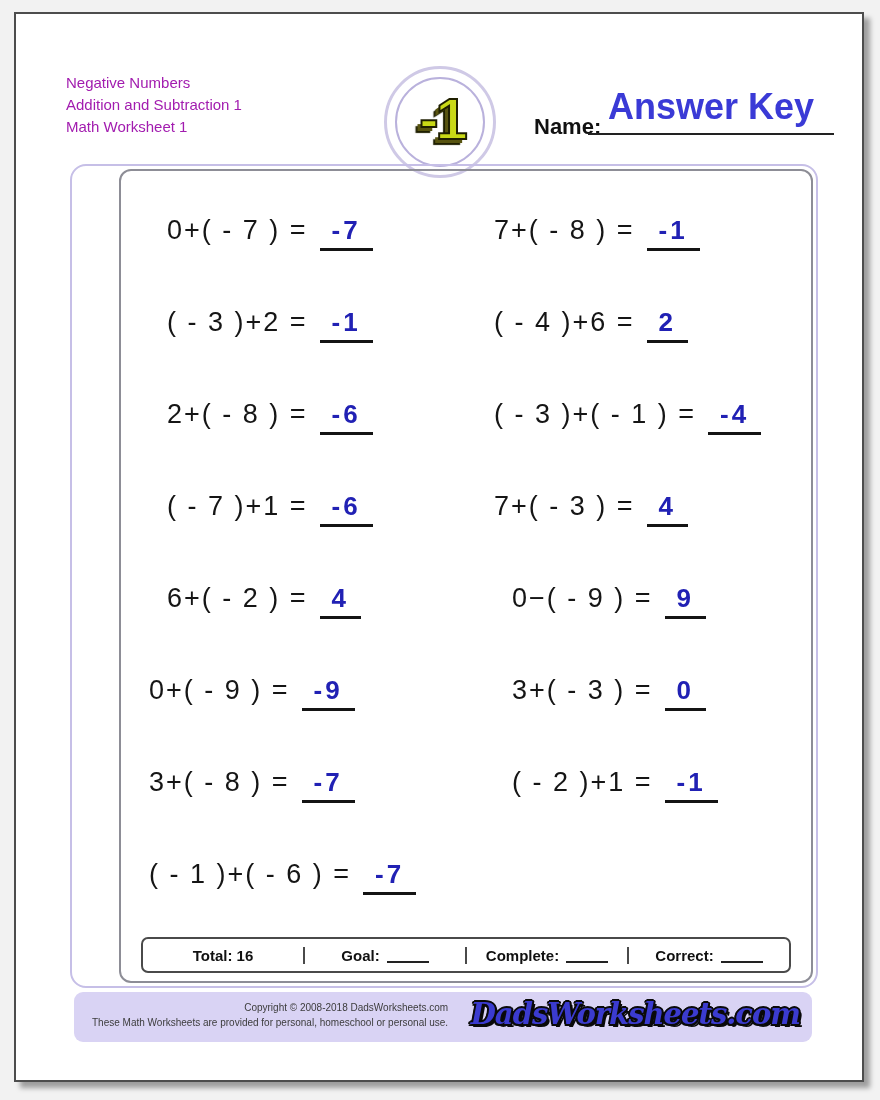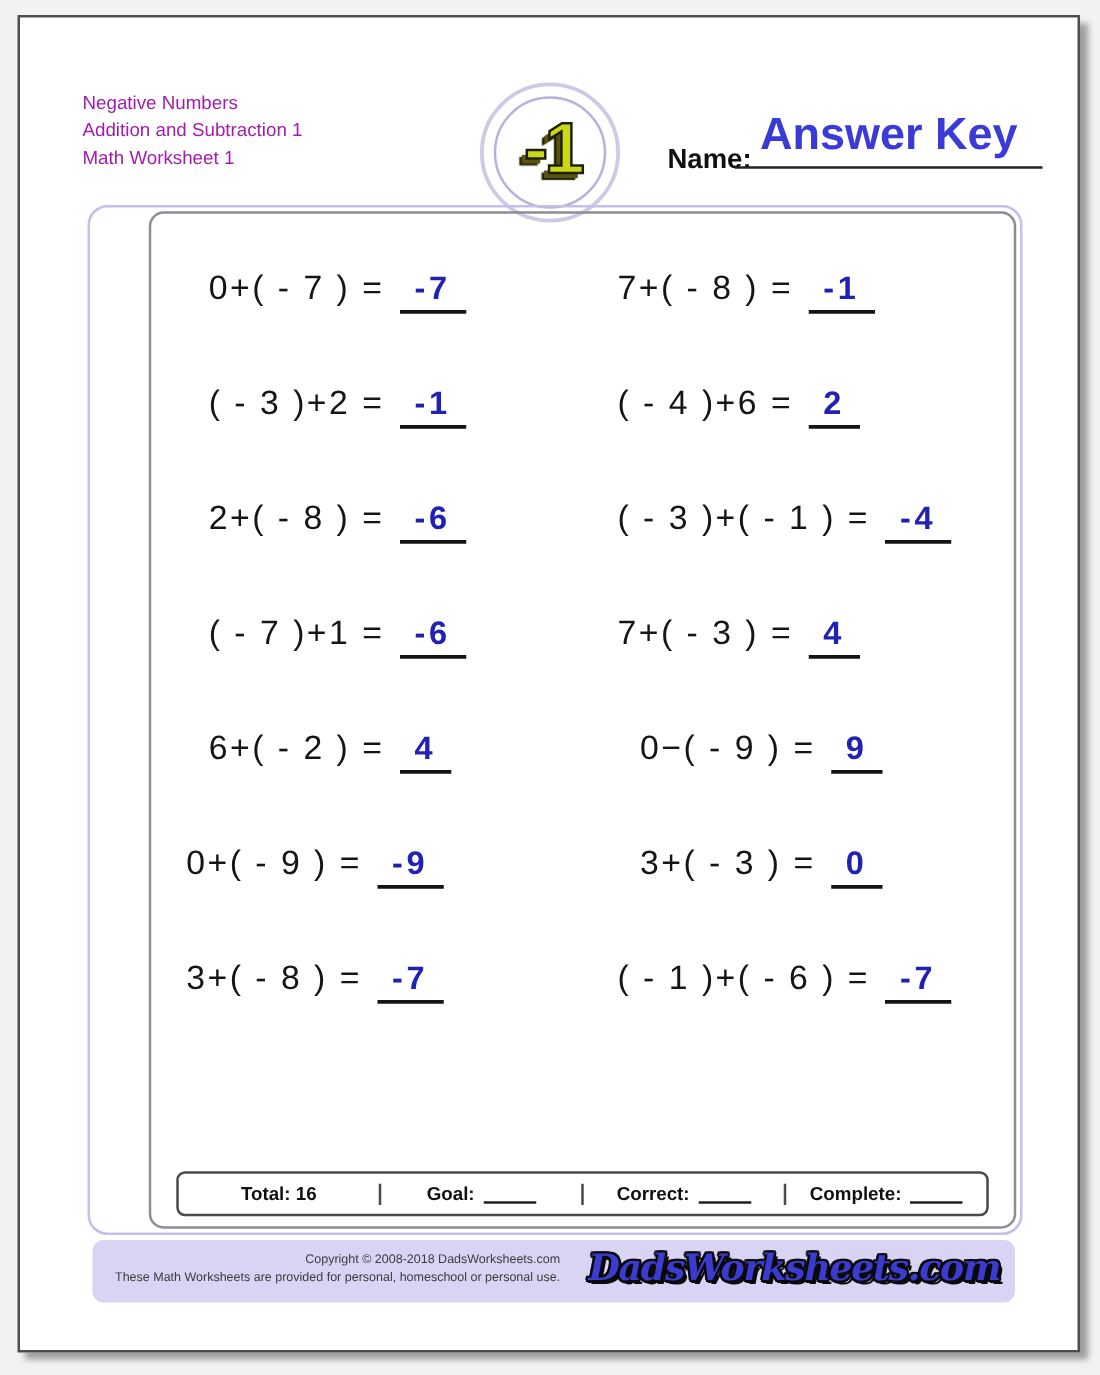--- a/index.html
+++ b/index.html
@@ -135,36 +135,37 @@
           <div class="problem right-col"><span class="expr">( - 4 )+6 =</span><span class="answer">2</span></div>
           <div class="problem"><span class="expr">2+( - 8 ) =</span><span class="answer">-6</span></div>
           <div class="problem right-col"><span class="expr">( - 3 )+( - 1 ) =</span><span class="answer">-4</span></div>
           <div class="problem"><span class="expr">( - 7 )+1 =</span><span class="answer">-6</span></div>
           <div class="problem right-col"><span class="expr">7+( - 3 ) =</span><span class="answer">4</span></div>
           <div class="problem"><span class="expr">6+( - 2 ) =</span><span class="answer">4</span></div>
           <div class="problem"><span class="expr">0−( - 9 ) =</span><span class="answer">9</span></div>
           <div class="problem right-col"><span class="expr">0+( - 9 ) =</span><span class="answer">-9</span></div>
           <div class="problem"><span class="expr">3+( - 3 ) =</span><span class="answer">0</span></div>
           <div class="problem right-col"><span class="expr">3+( - 8 ) =</span><span class="answer">-7</span></div>
+          <div class="problem"><span class="expr">( - 2 )+1 =</span><span class="answer">-1</span></div>
           <div class="problem right-col"><span class="expr">( - 1 )+( - 6 ) =</span><span class="answer">-7</span></div>
         </div>
       <div class="totals-bar">
           <div class="total-cell">
             <span>Total: 16</span>
           </div>
           <div class="total-cell">
             <span>Goal:</span>
             <span class="blank-line"></span>
           </div>
           <div class="total-cell">
-            <span>Correct:</span>
+            <span>Complete:</span>
             <span class="blank-line"></span>
           </div>
           <div class="total-cell">
-            <span>Complete:</span>
+            <span>Correct:</span>
             <span class="blank-line"></span>
           </div>
         </div>
     </div>
   </div>
 
   <div class="footer-bar">
     <div class="copyright">
       <div>Copyright © 2008-2018 DadsWorksheets.com</div>
       <div>These Math Worksheets are provided for personal, homeschool or personal use.</div>

